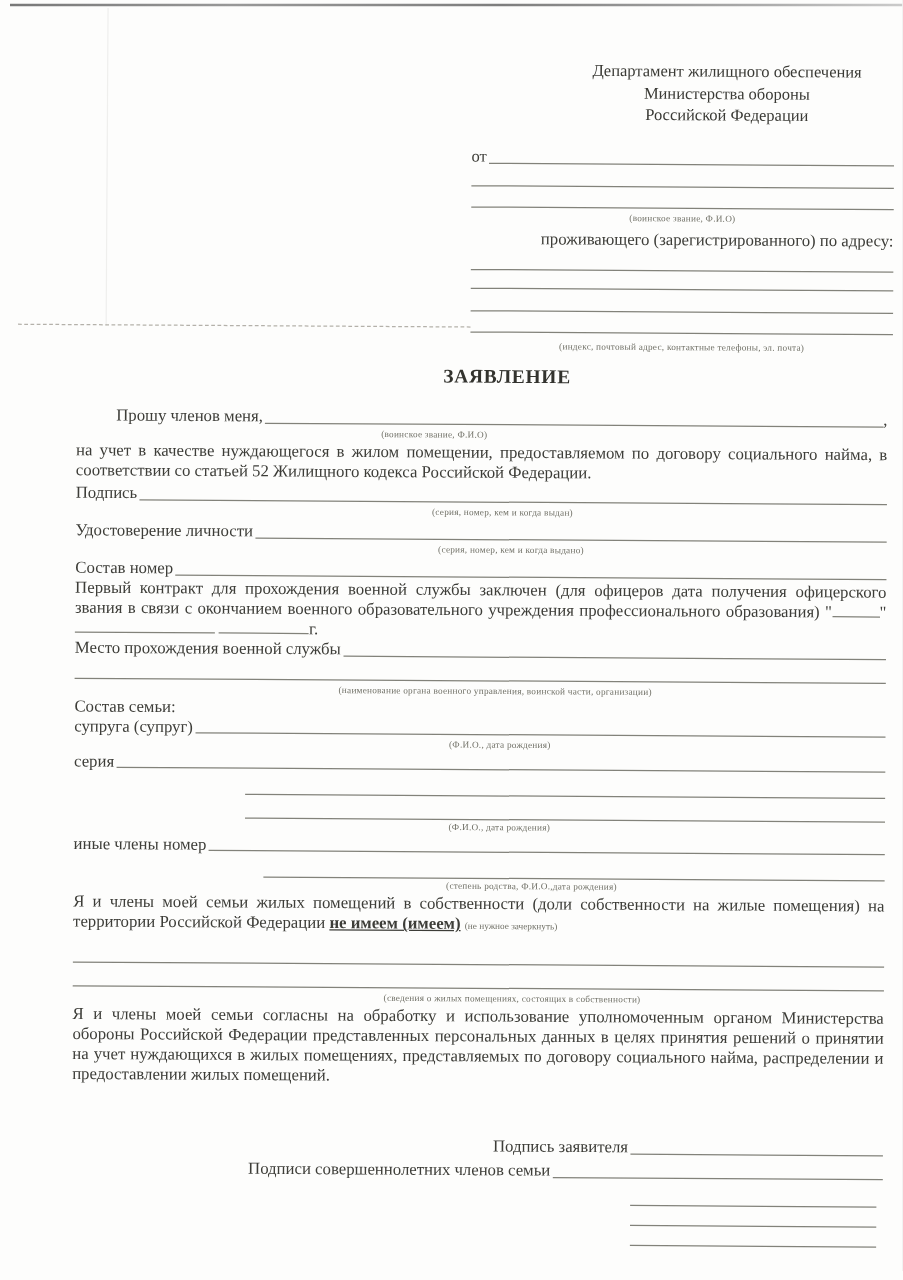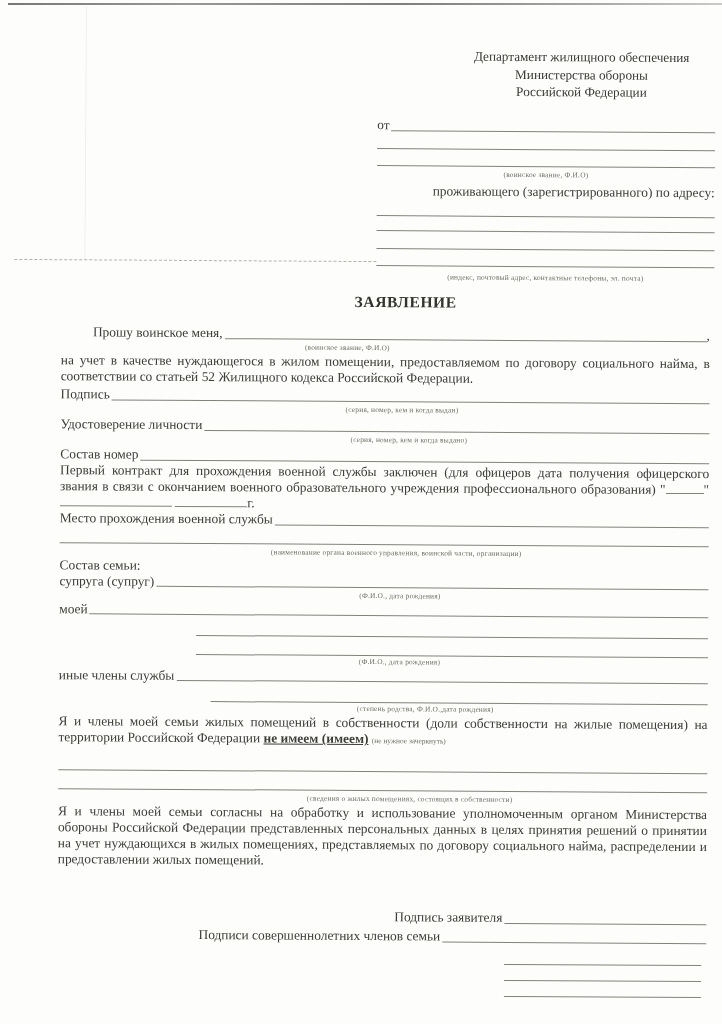--- a/index.html
+++ b/index.html
@@ -95,21 +95,21 @@
       <div class="cap" style="margin-top:3px">(индекс, почтовый адрес, контактные телефоны, эл. почта)</div>
     </div>
 
     <div class="dash-line"></div>
 
     <div class="title">ЗАЯВЛЕНИЕ</div>
 
     <div class="body-block">
 
       <div class="f-row">
-        <span class="f-label indent">Прошу воинское меня,</span>
+        <span class="f-label indent">Прошу членов меня,</span>
         <span class="blank"></span>
         <span>,</span>
       </div>
       <div class="cap" style="transform:translateX(-38px)">(воинское звание, Ф.И.О)</div>
 
       <div class="para">на учет в качестве нуждающегося в жилом помещении, предоставляемом по договору социального найма, в соответствии со статьей 52 Жилищного кодекса Российской Федерации.</div>
 
       <div class="f-row mt2">
         <span class="f-label">Подпись</span>
         <span class="blank"></span>
@@ -143,29 +143,29 @@
 
       <div>Состав семьи:</div>
 
       <div class="f-row">
         <span class="f-label">супруга (супруг)</span>
         <span class="blank"></span>
       </div>
       <div class="cap" style="transform:translateX(16px)">(Ф.И.О., дата рождения)</div>
 
       <div class="f-row">
-        <span class="f-label">моей</span>
+        <span class="f-label">серия</span>
         <span class="blank"></span>
       </div>
       <div class="blank-row ind137 mt2"></div>
       <div class="blank-row ind137 mt2"></div>
       <div class="cap" style="transform:translateX(16px)">(Ф.И.О., дата рождения)</div>
 
       <div class="f-row">
-        <span class="f-label">иные члены службы</span>
+        <span class="f-label">иные члены номер</span>
         <span class="blank"></span>
       </div>
       <div class="blank-row ind152 mt2"></div>
       <div class="cap" style="transform:translateX(42px)">(степень родства, Ф.И.О.,дата рождения)</div>
 
       <div class="para">
         <span>Я и члены моей семьи жилых помещений в собственности (доли собственности на жилые помещения) на территории Российской Федерации</span>
         <span class="bold-u">не имеем (имеем)</span>
         <span class="small-note">(не нужное зачеркнуть)</span>
       </div>

